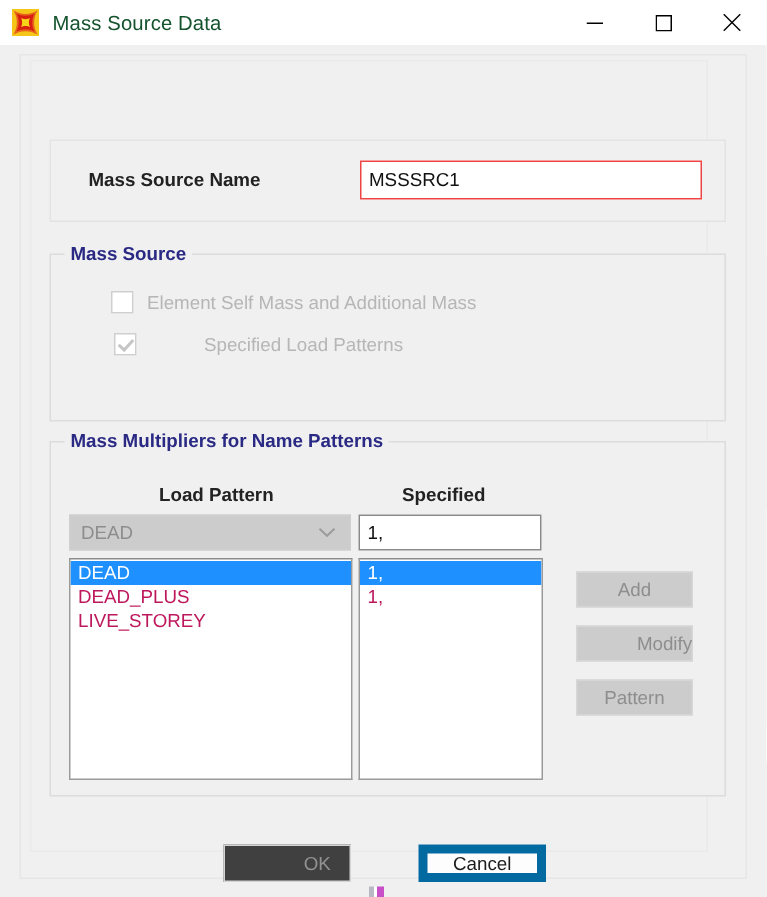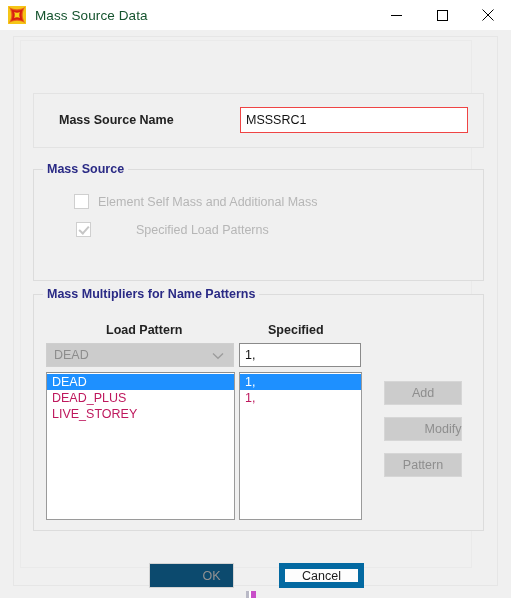--- a/index.html
+++ b/index.html
@@ -271,21 +271,21 @@
     width: 85px; height: 25px;
     box-sizing: border-box;
     display: flex;
     align-items: center;
     justify-content: center;
     font-size: 12.5px;
     font-family: "Liberation Sans", sans-serif;
   }
   #btn-ok {
     left: 149px;
-    background: #0c4a6e;
+    background: #404040;
     border: 1px solid #d4d4d4;
     color: #929292;
     padding-left: 40px;
   }
   #btn-cancel {
     left: 279px;
     background: #fdfdfd;
     border: 6px solid #0369a1;
     color: #1b1b1b;
   }

